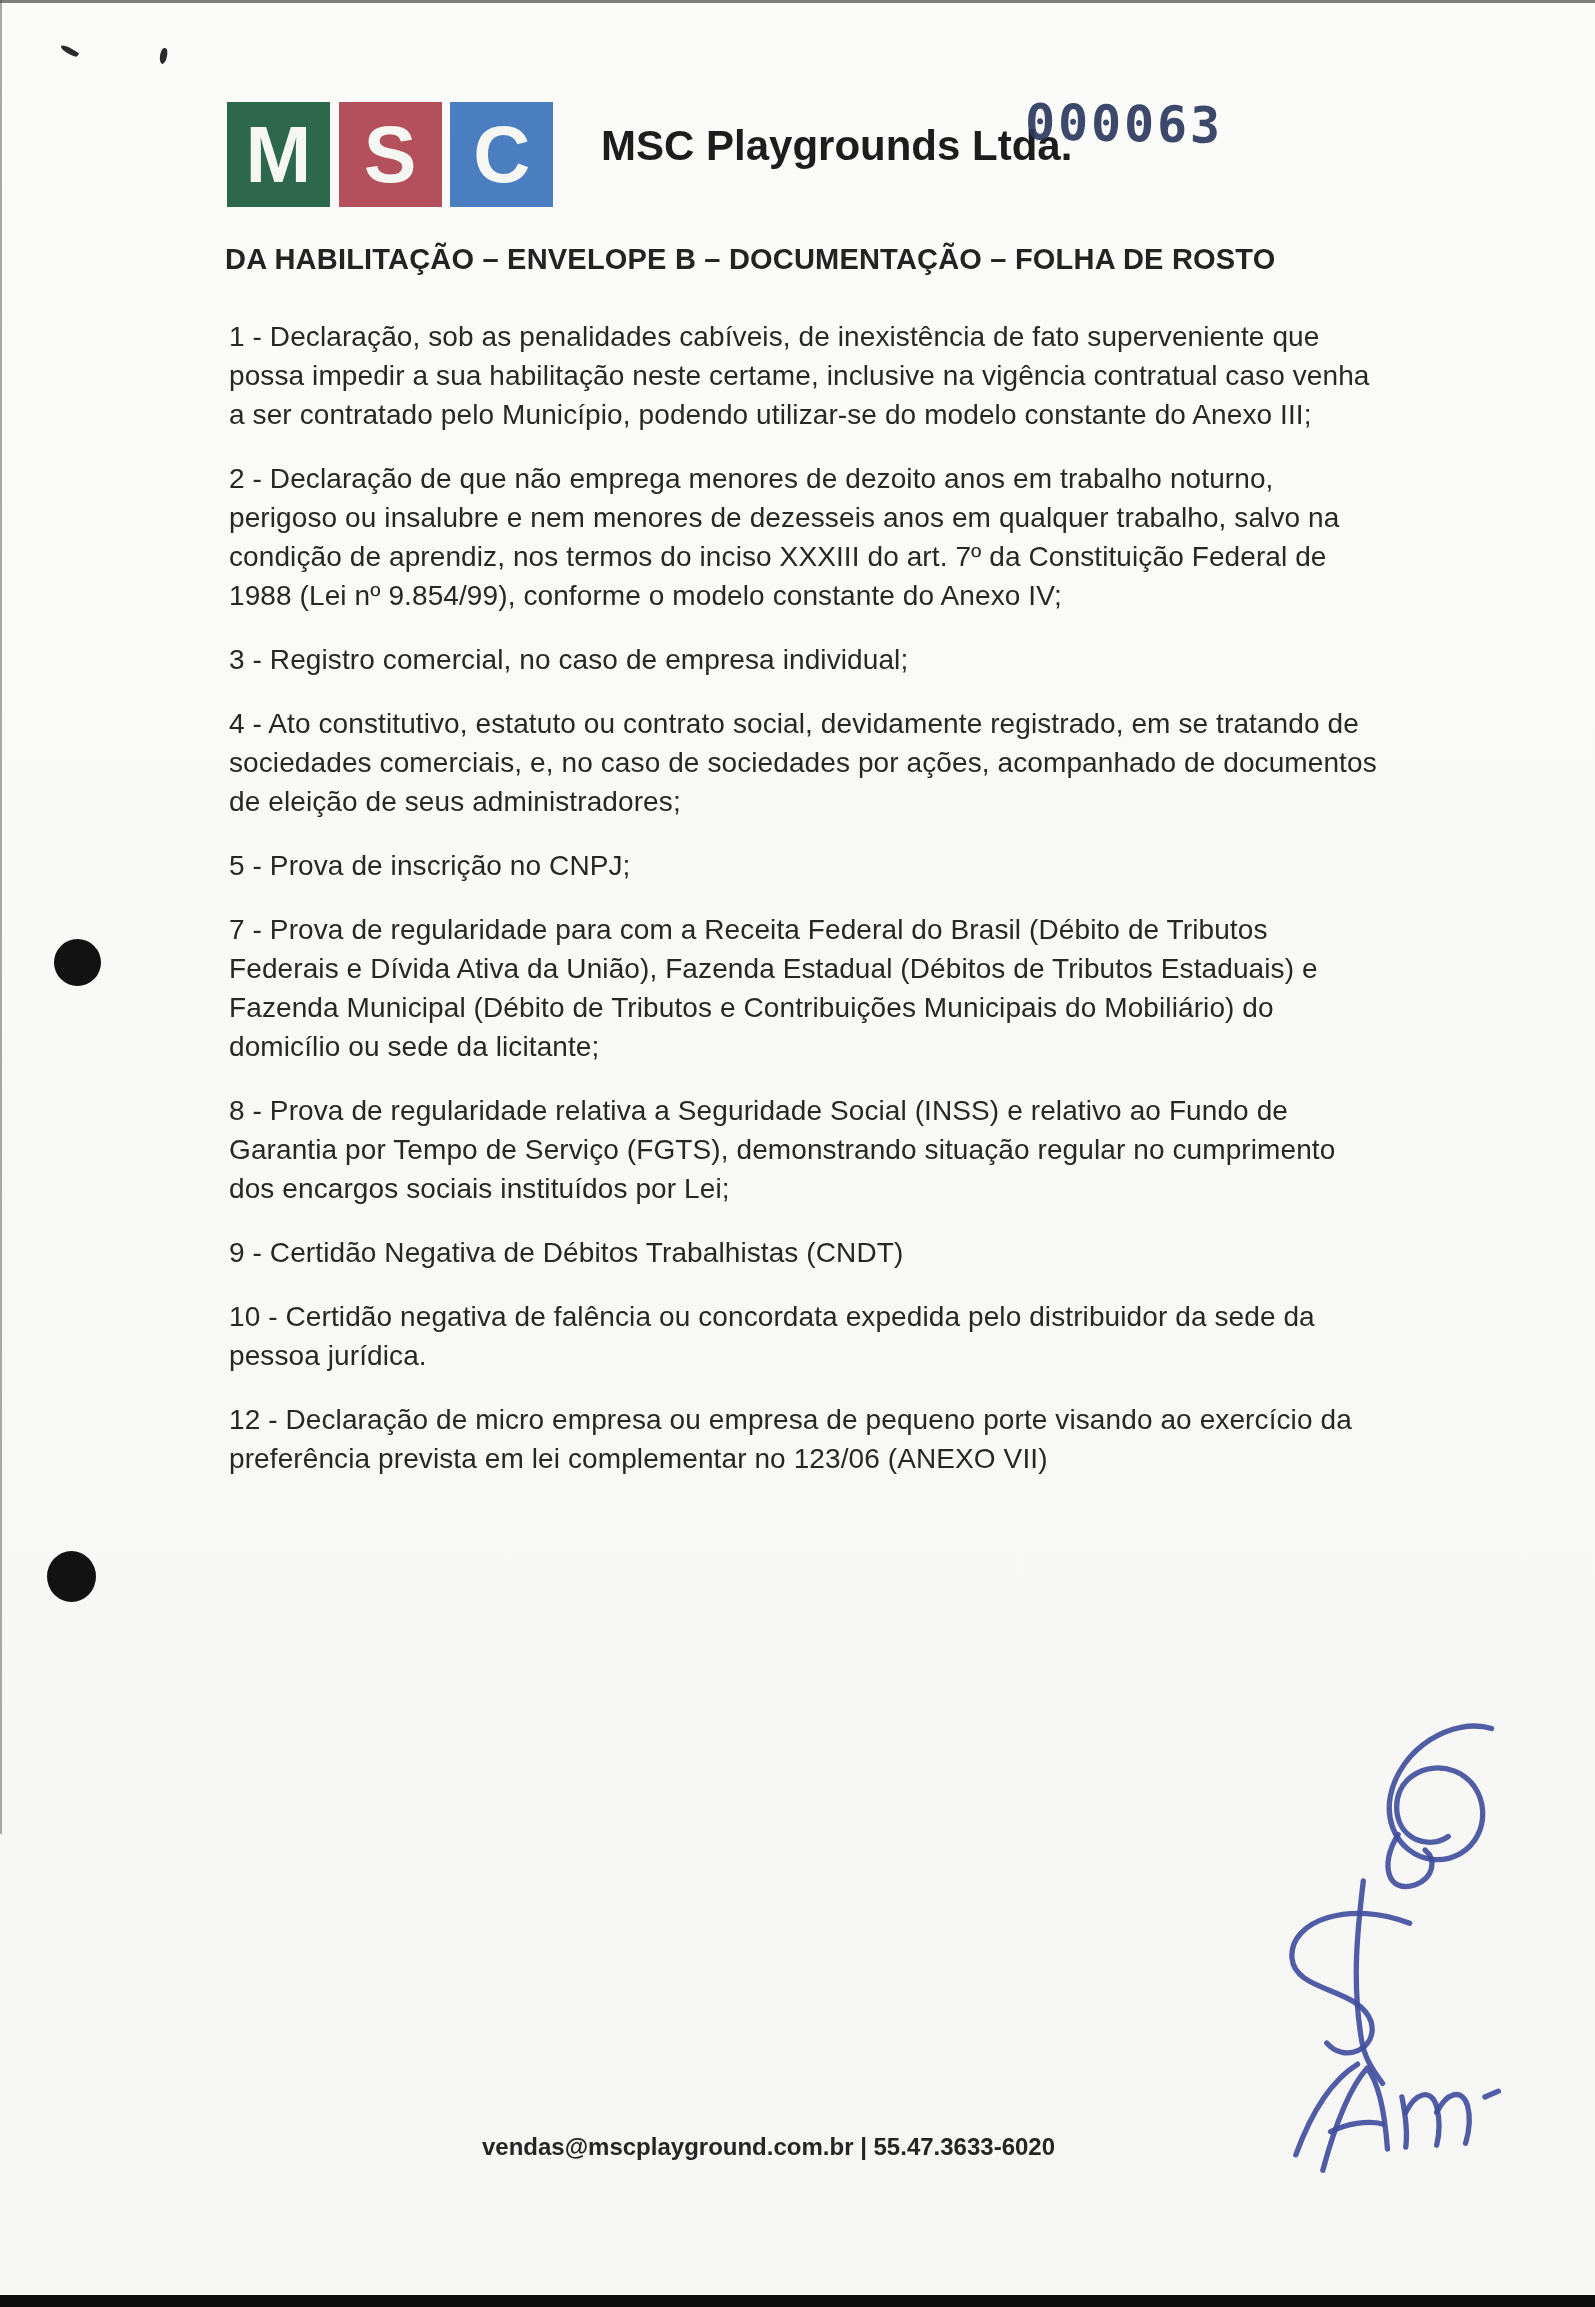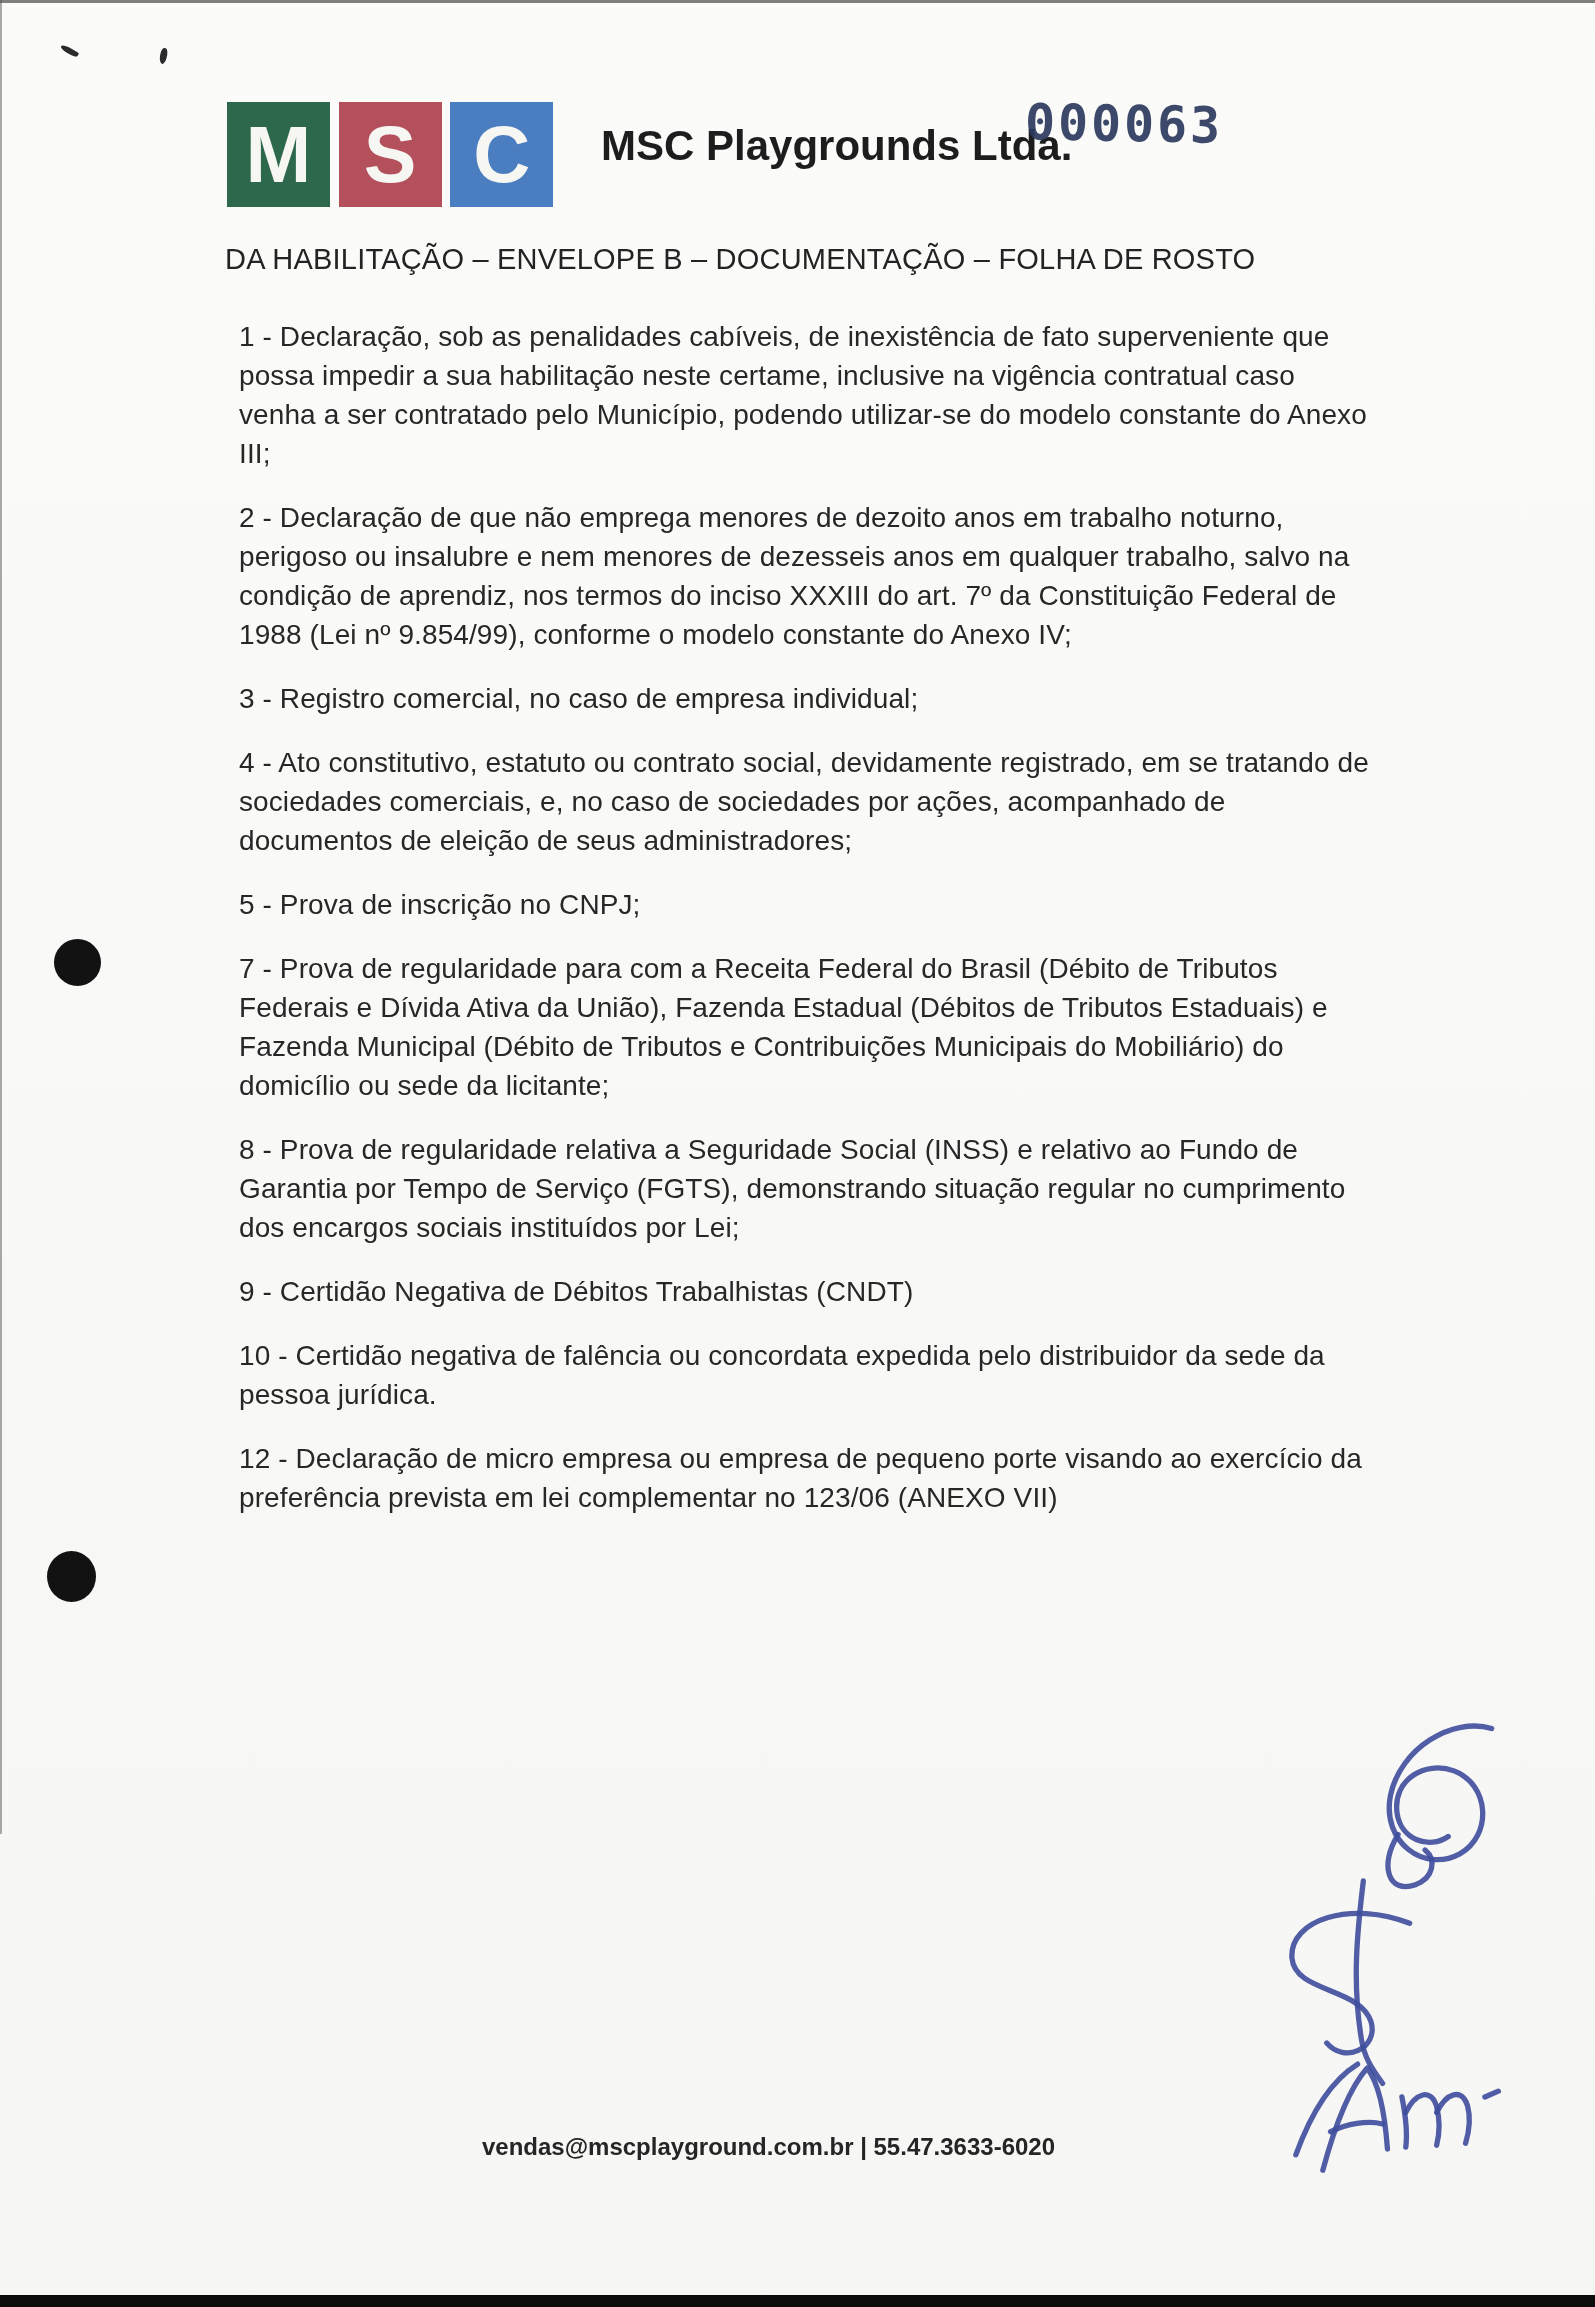--- a/index.html
+++ b/index.html
@@ -40,25 +40,25 @@
   .stamp {
     position: absolute; left: 1025px; top: 95px;
     font-family: "DejaVu Sans Mono", monospace;
     font-size: 50px; font-weight: 600; letter-spacing: 2.9px;
     color: #2d3a5e; transform: rotate(1deg); opacity: .92;
   }
 
   
   .doc-column { position: absolute; left: 225px; top: 243px; width: 1153px; }
   .doc-title {
-    font-size: 29px; font-weight: 400; margin: 0 0 41px 0; color: #232323;
+    font-size: 29px; font-weight: 700; margin: 0 0 41px 0; color: #232323;
     letter-spacing: 0.2px;
   }
   .doc-column p {
-    font-size: 28px; line-height: 39px; margin: 0 0 25px 14px;
+    font-size: 28px; line-height: 39px; margin: 0 0 25px 4px;
     letter-spacing: 0.1px; color: #272727;
   }
 
   
   .footer {
     position: absolute; left: 0; top: 2128px; width: 1537px;
     text-align: center; font-weight: 700; font-size: 24px; line-height: 37px;
     color: #252525;
   }
 

